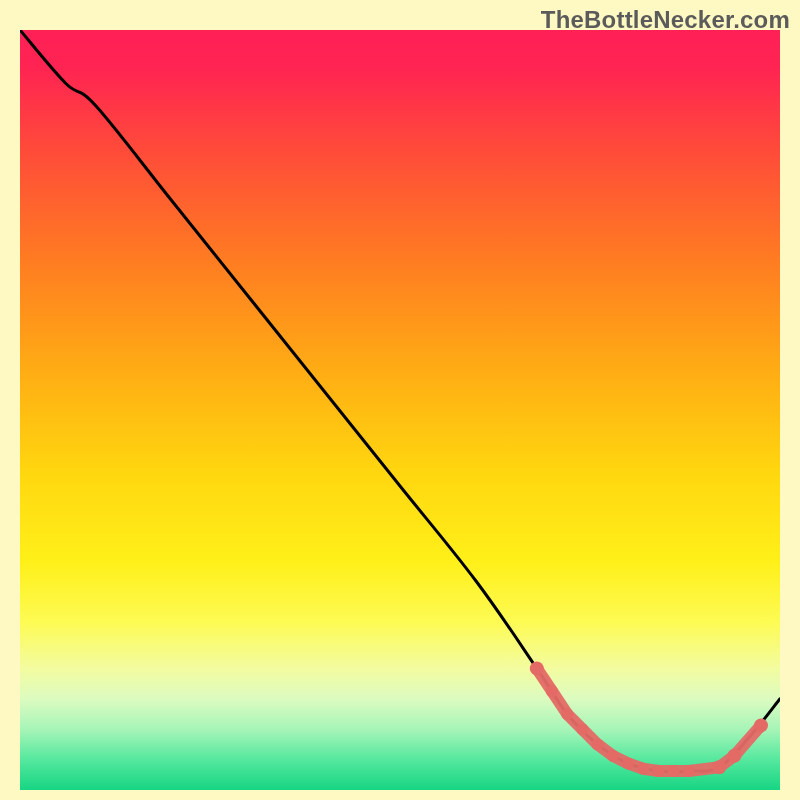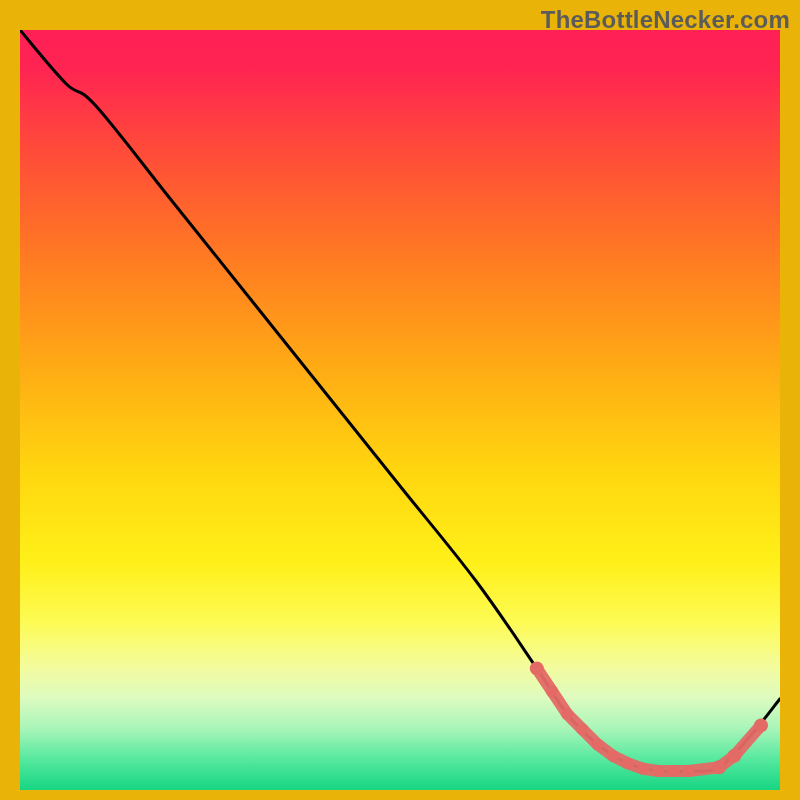--- a/index.html
+++ b/index.html
@@ -8,21 +8,21 @@
     width: 800px;
     height: 800px;
     background: #000;
     overflow: hidden;
     font-family: Arial, Helvetica, sans-serif;
   }
   .frame {
     position: relative;
     width: 800px;
     height: 800px;
-    background: #eab308;
+    background: #fef9c3;
   }
   .watermark {
     position: absolute;
     top: 6px;
     right: 10px;
     color: #5b5b5b;
     font-size: 24px;
     font-weight: 600;
     letter-spacing: 0.2px;
     user-select: none;

